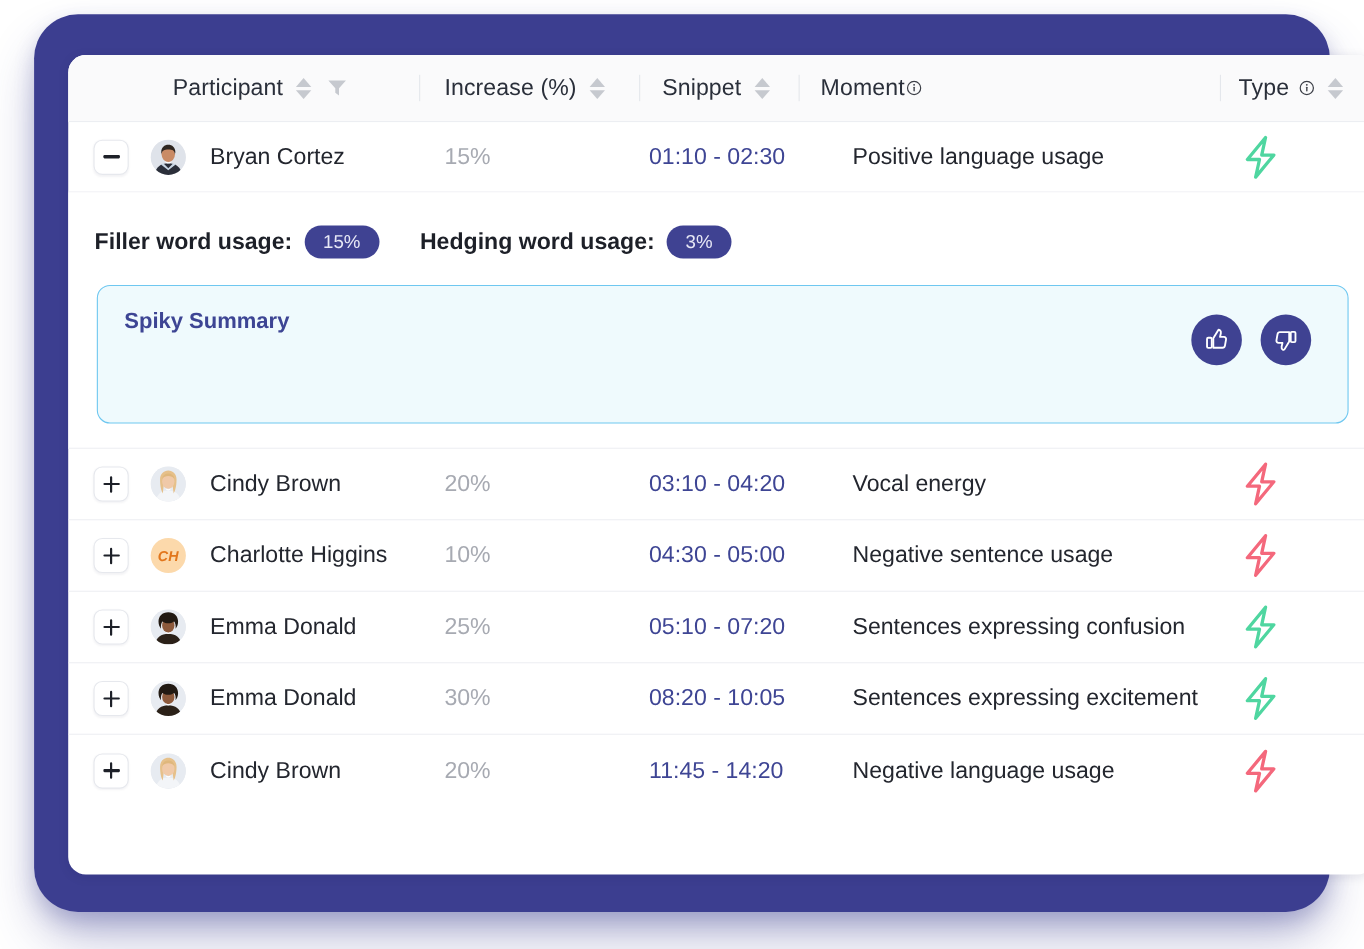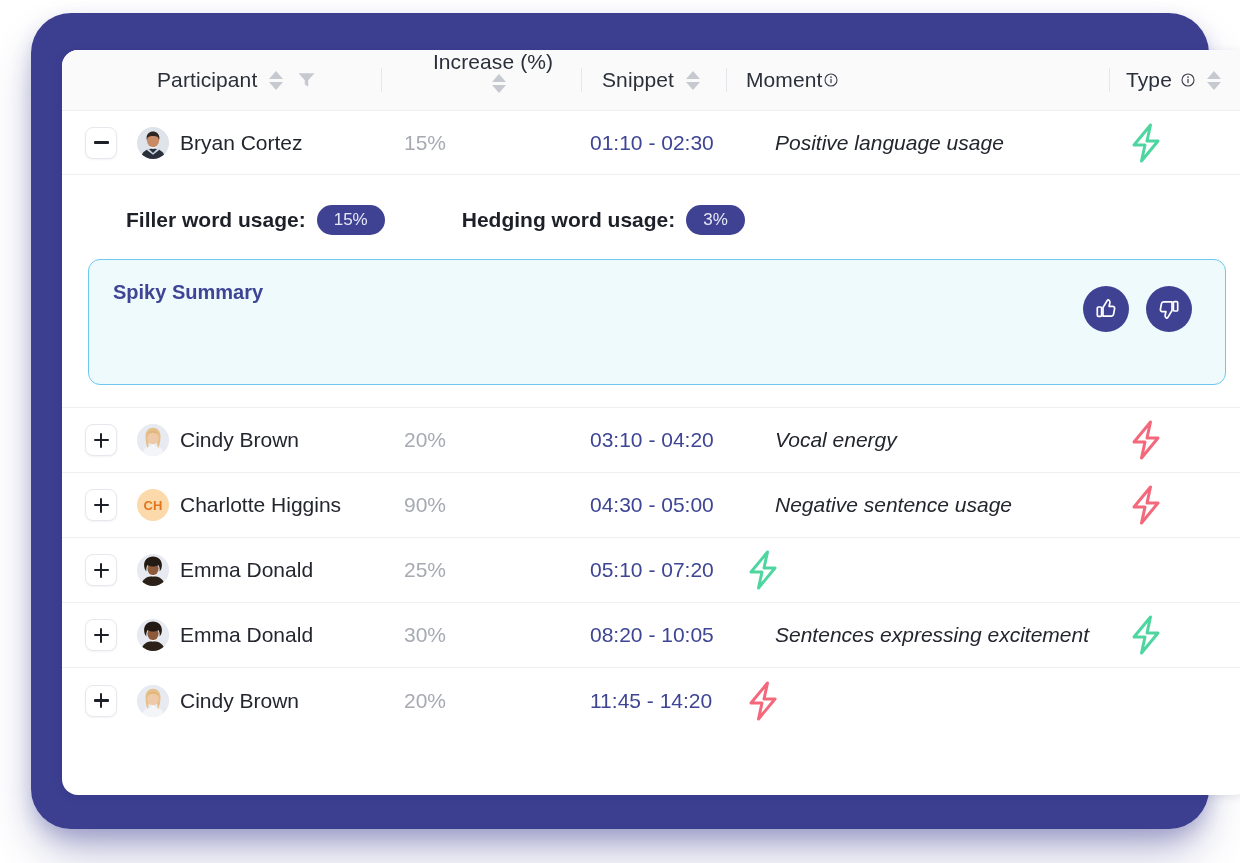--- a/index.html
+++ b/index.html
@@ -73,21 +73,21 @@
     position: absolute;
     right: 0;
     top: 18px;
     bottom: 18px;
     width: 1px;
     background: #e4e7ec;
   }
 
   .col-toggle   { width: 55px; }
   .col-part     { width: 265px; padding-left: 40px; }
-  .col-inc      { width: 200px; padding-left: 22px; flex-direction: column;}
+  .col-inc      { width: 200px; padding-left: 22px;}
   .col-snip     { width: 145px; padding-left: 20px;}
   .col-moment   { flex: 1; padding-left: 19px; }
   .col-type     { width: 140px; padding-left: 16px; text-align: right;}
 
   
   .sorter {
     display: inline-flex;
     flex-direction: column;
     justify-content: center;
     gap: 3px;
@@ -138,21 +138,21 @@
   .cell {
     display: flex;
     align-items: center;
     box-sizing: border-box;
     font-size: 21px;
   }
   .c-toggle { width: 55px; justify-content: flex-end; padding-right: 0; }
   .c-part   { width: 265px; padding-left: 20px; color: #23262e; }
   .c-inc    { width: 200px; padding-left: 22px; color: #a7aab2; }
   .c-snip   { width: 145px; padding-left: 8px; color: #3e4594; white-space: nowrap;}
-  .c-moment { flex: 1; padding-left: 48px; color: #23262e; font-style: italic; }
+  .c-moment { flex: 1; padding-left: 48px; color: #23262e; }
   .c-type   { width: 140px; padding-left: 16px; }
 
   
   .toggle-btn {
     width: 32px; height: 32px;
     border: 1px solid #e6e8ed;
     border-radius: 8px;
     background: #ffffff;
     box-shadow: 0 1px 2px rgba(20,20,50,0.05);
     display: flex; align-items: center; justify-content: center;
@@ -162,25 +162,26 @@
   }
   .toggle-btn .bar-h,
   .toggle-btn .bar-v { background: #1d2028; position: absolute; border-radius: 1px;}
   .toggle-btn .bar-h { width: 15px; height: 2.4px; }
   .toggle-btn .bar-v { width: 2.4px; height: 15px; }
 
   
   .avatar {
     width: 32px; height: 32px;
     border-radius: 50%;
-    margin-right: 11px;
+    margin-right: 22px;
     flex: none;
     overflow: hidden;
     position: relative;
     background: #e8eaef;
+    font-style: italic;
   }
   .avatar svg { display:block; }
   .avatar.initials {
     background: #fcd9ab;
     color: #e2761b;
     font-size: 13px;
     font-weight: bold;
     display: flex;
     align-items: center;
     justify-content: center;
@@ -196,21 +197,20 @@
   .usage-line {
     display: flex;
     align-items: center;
     padding: 30px 0 24px 24px;
   }
   .usage-label {
     font-size: 21px;
     color: #1d2028;
     font-weight: bold;
     margin-right: 11px;
-    margin-left: 40px;
   }
   .pill {
     background: #3f4292;
     color: #e7e8f6;
     font-size: 17px;
     border-radius: 999px;
     padding: 6px 17px 7px;
     line-height: 1;
     white-space: nowrap;
   }
@@ -419,21 +419,21 @@
         <div class="cell c-toggle">
           <button class="toggle-btn">
             <span class="bar-h"></span>
             <span class="bar-v"></span>
           </button>
         </div>
         <div class="cell c-part">
           <span class="avatar initials">CH</span>
           <span>Charlotte Higgins</span>
         </div>
-        <div class="cell c-inc">90%</div>
+        <div class="cell c-inc">10%</div>
         <div class="cell c-snip">04:30 - 05:00</div>
         <div class="cell c-moment">Negative sentence usage</div>
         <div class="cell c-type">
           <svg class="bolt" width="40" height="44" viewBox="0 0 40 44" aria-hidden="true">
             <path d="M24.5 4 L8 24 H19 L15.5 40 L32 20 H21 Z" fill="none" stroke="#f4687c" stroke-width="3" stroke-linejoin="round" stroke-linecap="round"></path>
           </svg>
         </div>
       </div>
 
       <div class="row">
@@ -450,20 +450,21 @@
               <path d="M4.5 32c0-6.6 5.2-9.8 11.5-9.8S27.5 25.4 27.5 32z" fill="#2b2118"></path>
               <ellipse cx="16" cy="14.6" rx="5.6" ry="6.6" fill="#8d5a3c"></ellipse>
               <path d="M16 2.5c5.6 0 8.9 3.6 8.9 8.6 0 3-1 5.2-2.3 6.4.4-2.7-.2-5.2-1.3-6.6-1.6 1.2-3.6 1.7-5.3 1.7s-3.7-.5-5.3-1.7c-1.1 1.4-1.7 3.9-1.3 6.6-1.3-1.2-2.3-3.4-2.3-6.4 0-5 3.3-8.6 8.9-8.6z" fill="#221a13"></path>
               <path d="M13.7 20.6c1.5.9 3.1.9 4.6 0-.3 1.2-1.2 1.8-2.3 1.8s-2-.6-2.3-1.8z" fill="#ffffff"></path>
             </svg>
           </span>
           <span>Emma Donald</span>
         </div>
         <div class="cell c-inc">25%</div>
         <div class="cell c-snip">05:10 - 07:20</div>
+        <div class="cell c-moment">Sentences expressing confusion</div>
         <div class="cell c-type">
           <svg class="bolt" width="40" height="44" viewBox="0 0 40 44" aria-hidden="true">
             <path d="M24.5 4 L8 24 H19 L15.5 40 L32 20 H21 Z" fill="none" stroke="#4fd6a0" stroke-width="3" stroke-linejoin="round" stroke-linecap="round"></path>
           </svg>
         </div>
       </div>
 
       <div class="row">
         <div class="cell c-toggle">
           <button class="toggle-btn">
@@ -508,20 +509,21 @@
               <path d="M8.5 12c0-5 3.3-8.2 7.5-8.2S23.5 7 23.5 12c0 6-1.3 10.5-2.6 12.6l-1.3-9H12l-1 9C9.6 22.4 8.5 18 8.5 12z" fill="#e6c08a"></path>
               <ellipse cx="16" cy="13.8" rx="5.6" ry="6.6" fill="#f0c9a8"></ellipse>
               <path d="M10.4 11.4c.4-3.3 2.6-5 5.6-5s5.2 1.7 5.6 5c-1.5-1.9-3.2-2.6-5.6-2.6s-4.1.7-5.6 2.6z" fill="#dfb77c"></path>
               <path d="M13.6 20.1c1.5.9 3.3.9 4.8 0-.3 1.2-1.3 1.8-2.4 1.8s-2.1-.6-2.4-1.8z" fill="#ffffff"></path>
             </svg>
           </span>
           <span>Cindy Brown</span>
         </div>
         <div class="cell c-inc">20%</div>
         <div class="cell c-snip">11:45 - 14:20</div>
+        <div class="cell c-moment">Negative language usage</div>
         <div class="cell c-type">
           <svg class="bolt" width="40" height="44" viewBox="0 0 40 44" aria-hidden="true">
             <path d="M24.5 4 L8 24 H19 L15.5 40 L32 20 H21 Z" fill="none" stroke="#f4687c" stroke-width="3" stroke-linejoin="round" stroke-linecap="round"></path>
           </svg>
         </div>
       </div>
 
     </div>
   </div>
 </div>

